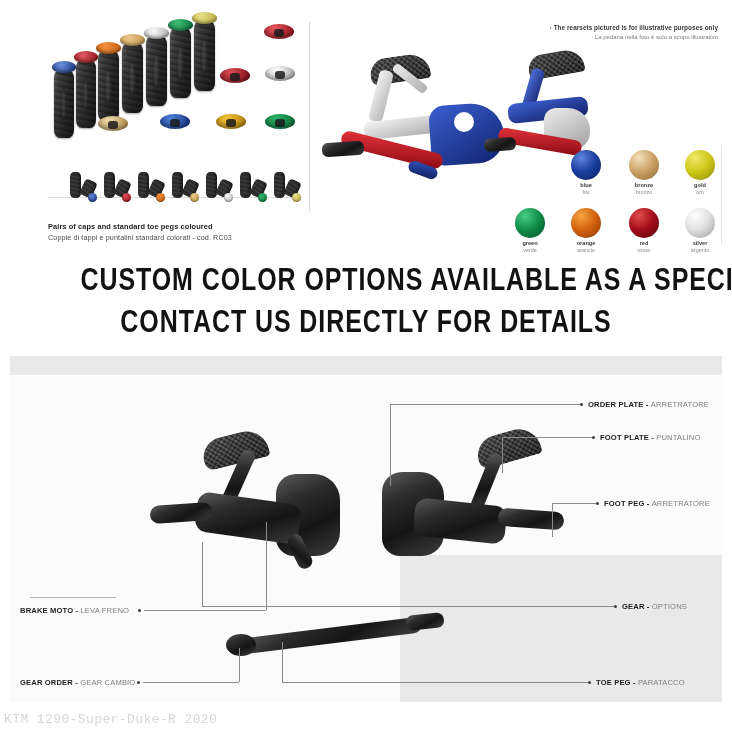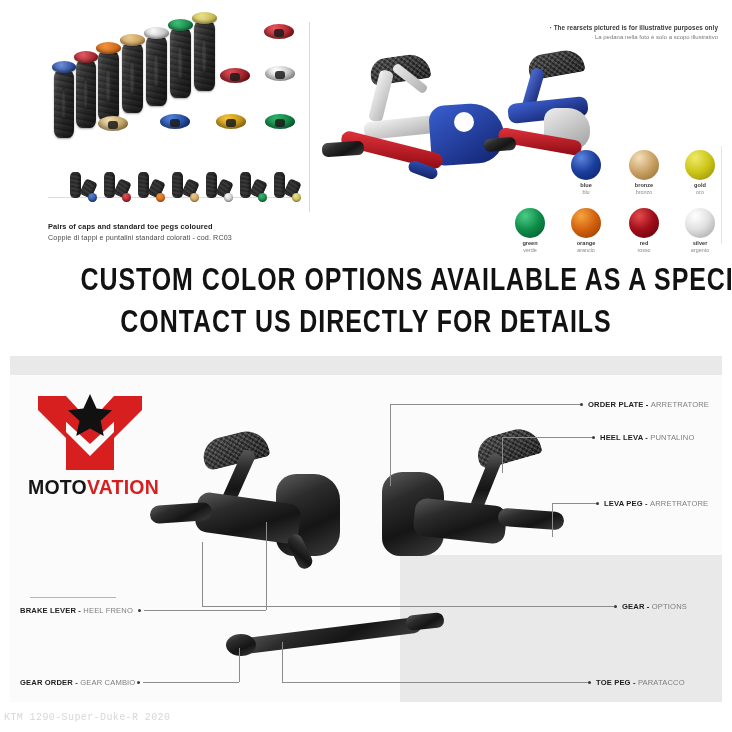--- a/index.html
+++ b/index.html
@@ -123,21 +123,21 @@
       repeating-linear-gradient(45deg, rgba(255,255,255,.10) 0 2px, rgba(0,0,0,.18) 2px 4px),
       repeating-linear-gradient(-45deg, rgba(255,255,255,.07) 0 2px, rgba(0,0,0,.15) 2px 4px),
       linear-gradient(160deg,#4a4a4a,#1d1d1d);
   }
   .blackmetal {
     background: linear-gradient(155deg,#5c5c5c 0%,#2c2c2c 30%,#151515 62%,#3d3d3d 100%);
   }
 
   
   .filecaption { position: absolute; left: 4px; top: 712px; font-family: "Liberation Mono","DejaVu Sans Mono",monospace;
-                 font-size: 10px; color: #d7d7d7; letter-spacing: .4px; white-space: nowrap; }
+                 font-size: 13px; color: #d7d7d7; letter-spacing: .4px; white-space: nowrap; }
   .bottom-fade { position:absolute; left:0; top:702px; width:732px; height:30px; background:#fff; }
 </style>
 </head>
 <body>
 
 <div class="page">
 
   <div class="top-section">
 
     <div class="caps-panel">
@@ -336,28 +336,28 @@
     <div class="hero blackmetal" style="left:396px; top:258px; width:38px; height:15px; border-radius:7px; transform:rotate(-6deg);"></div>
 
     <div class="callout" style="left:578px; top:44px;">
       <span class="en">ORDER PLATE</span><span class="sep"> - </span><span class="it">ARRETRATORE</span>
     </div>
     <div class="bullet" style="left:570px; top:47px;"></div>
     <div class="lead lead-h" style="left:380px; top:48px; width:190px;"></div>
     <div class="lead lead-v" style="left:380px; top:48px; height:82px;"></div>
 
     <div class="callout" style="left:590px; top:77px;">
-      <span class="en">HEEL LEVA</span><span class="sep"> - </span><span class="it">PUNTALINO</span>
+      <span class="en">FOOT PLATE</span><span class="sep"> - </span><span class="it">PUNTALINO</span>
     </div>
     <div class="bullet" style="left:582px; top:80px;"></div>
     <div class="lead lead-h" style="left:492px; top:81px; width:90px;"></div>
     <div class="lead lead-v" style="left:492px; top:81px; height:36px;"></div>
 
     <div class="callout" style="left:594px; top:143px;">
-      <span class="en">LEVA PEG</span><span class="sep"> - </span><span class="it">ARRETRATORE</span>
+      <span class="en">FOOT PEG</span><span class="sep"> - </span><span class="it">ARRETRATORE</span>
     </div>
     <div class="bullet" style="left:586px; top:146px;"></div>
     <div class="lead lead-h" style="left:542px; top:147px; width:44px;"></div>
     <div class="lead lead-v" style="left:542px; top:147px; height:34px;"></div>
 
     <div class="callout" style="left:612px; top:246px;">
       <span class="en">GEAR</span><span class="sep"> - </span><span class="it">OPTIONS</span>
     </div>
     <div class="bullet" style="left:604px; top:249px;"></div>
     <div class="lead lead-h" style="left:192px; top:250px; width:412px;"></div>
@@ -366,45 +366,31 @@
     <div class="callout" style="left:586px; top:322px;">
       <span class="en">TOE PEG</span><span class="sep"> - </span><span class="it">PARATACCO</span>
     </div>
     <div class="bullet" style="left:578px; top:325px;"></div>
     <div class="lead lead-h" style="left:272px; top:326px; width:306px;"></div>
     <div class="lead lead-v" style="left:272px; top:286px; height:40px;"></div>
 
     <div class="plain-rule" style="left:20px; top:241px; width:86px;"></div>
 
     <div class="callout" style="left:10px; top:250px;">
-      <span class="en">BRAKE LEVER</span><span class="sep"> - </span><span class="it">HEEL FRENO</span>
+      <span class="en">BRAKE MOTO</span><span class="sep"> - </span><span class="it">LEVA FRENO</span>
     </div>
     <div class="bullet" style="left:128px; top:253px;"></div>
     <div class="lead lead-h" style="left:134px; top:254px; width:122px;"></div>
     <div class="lead lead-v" style="left:256px; top:166px; height:88px;"></div>
 
     <div class="callout" style="left:10px; top:322px;">
       <span class="en">GEAR ORDER</span><span class="sep"> - </span><span class="it">GEAR CAMBIO</span>
     </div>
     <div class="bullet" style="left:127px; top:325px;"></div>
     <div class="lead lead-h" style="left:133px; top:326px; width:96px;"></div>
     <div class="lead lead-v" style="left:229px; top:292px; height:34px;"></div>
   </div>
 
-  <div class="logo">
-    <div class="logo-mark">
-      <svg width="108" height="80" viewBox="0 0 108 80">
-        <path d="M2 4 L30 4 L30 40 L54 64 L54 78 L30 78 L30 46 L2 18 Z" fill="#d81f20"></path>
-        <path d="M2 4 L30 4 L54 30 L54 52 L2 4 Z" fill="#d81f20"></path>
-        <path d="M106 4 L78 4 L78 40 L54 64 L54 78 L78 78 L78 46 L106 18 Z" fill="#d81f20"></path>
-        <path d="M106 4 L78 4 L54 30 L54 52 L106 4 Z" fill="#d81f20"></path>
-        <path d="M54 2 L60.6 16.6 L76 18.2 L64.6 28.8 L67.8 44 L54 36.4 L40.2 44 L43.4 28.8 L32 18.2 L47.4 16.6 Z" fill="#111111"></path>
-      </svg>
-    </div>
-    <div class="logo-word">
-      <span class="moto">MOTO</span><span class="vation">VATION</span>
-    </div>
-  </div>
 
   <div class="bottom-fade"></div>
   <div class="filecaption">KTM 1290-Super-Duke-R 2020</div>
 
 </div>
 
 </body></html>

